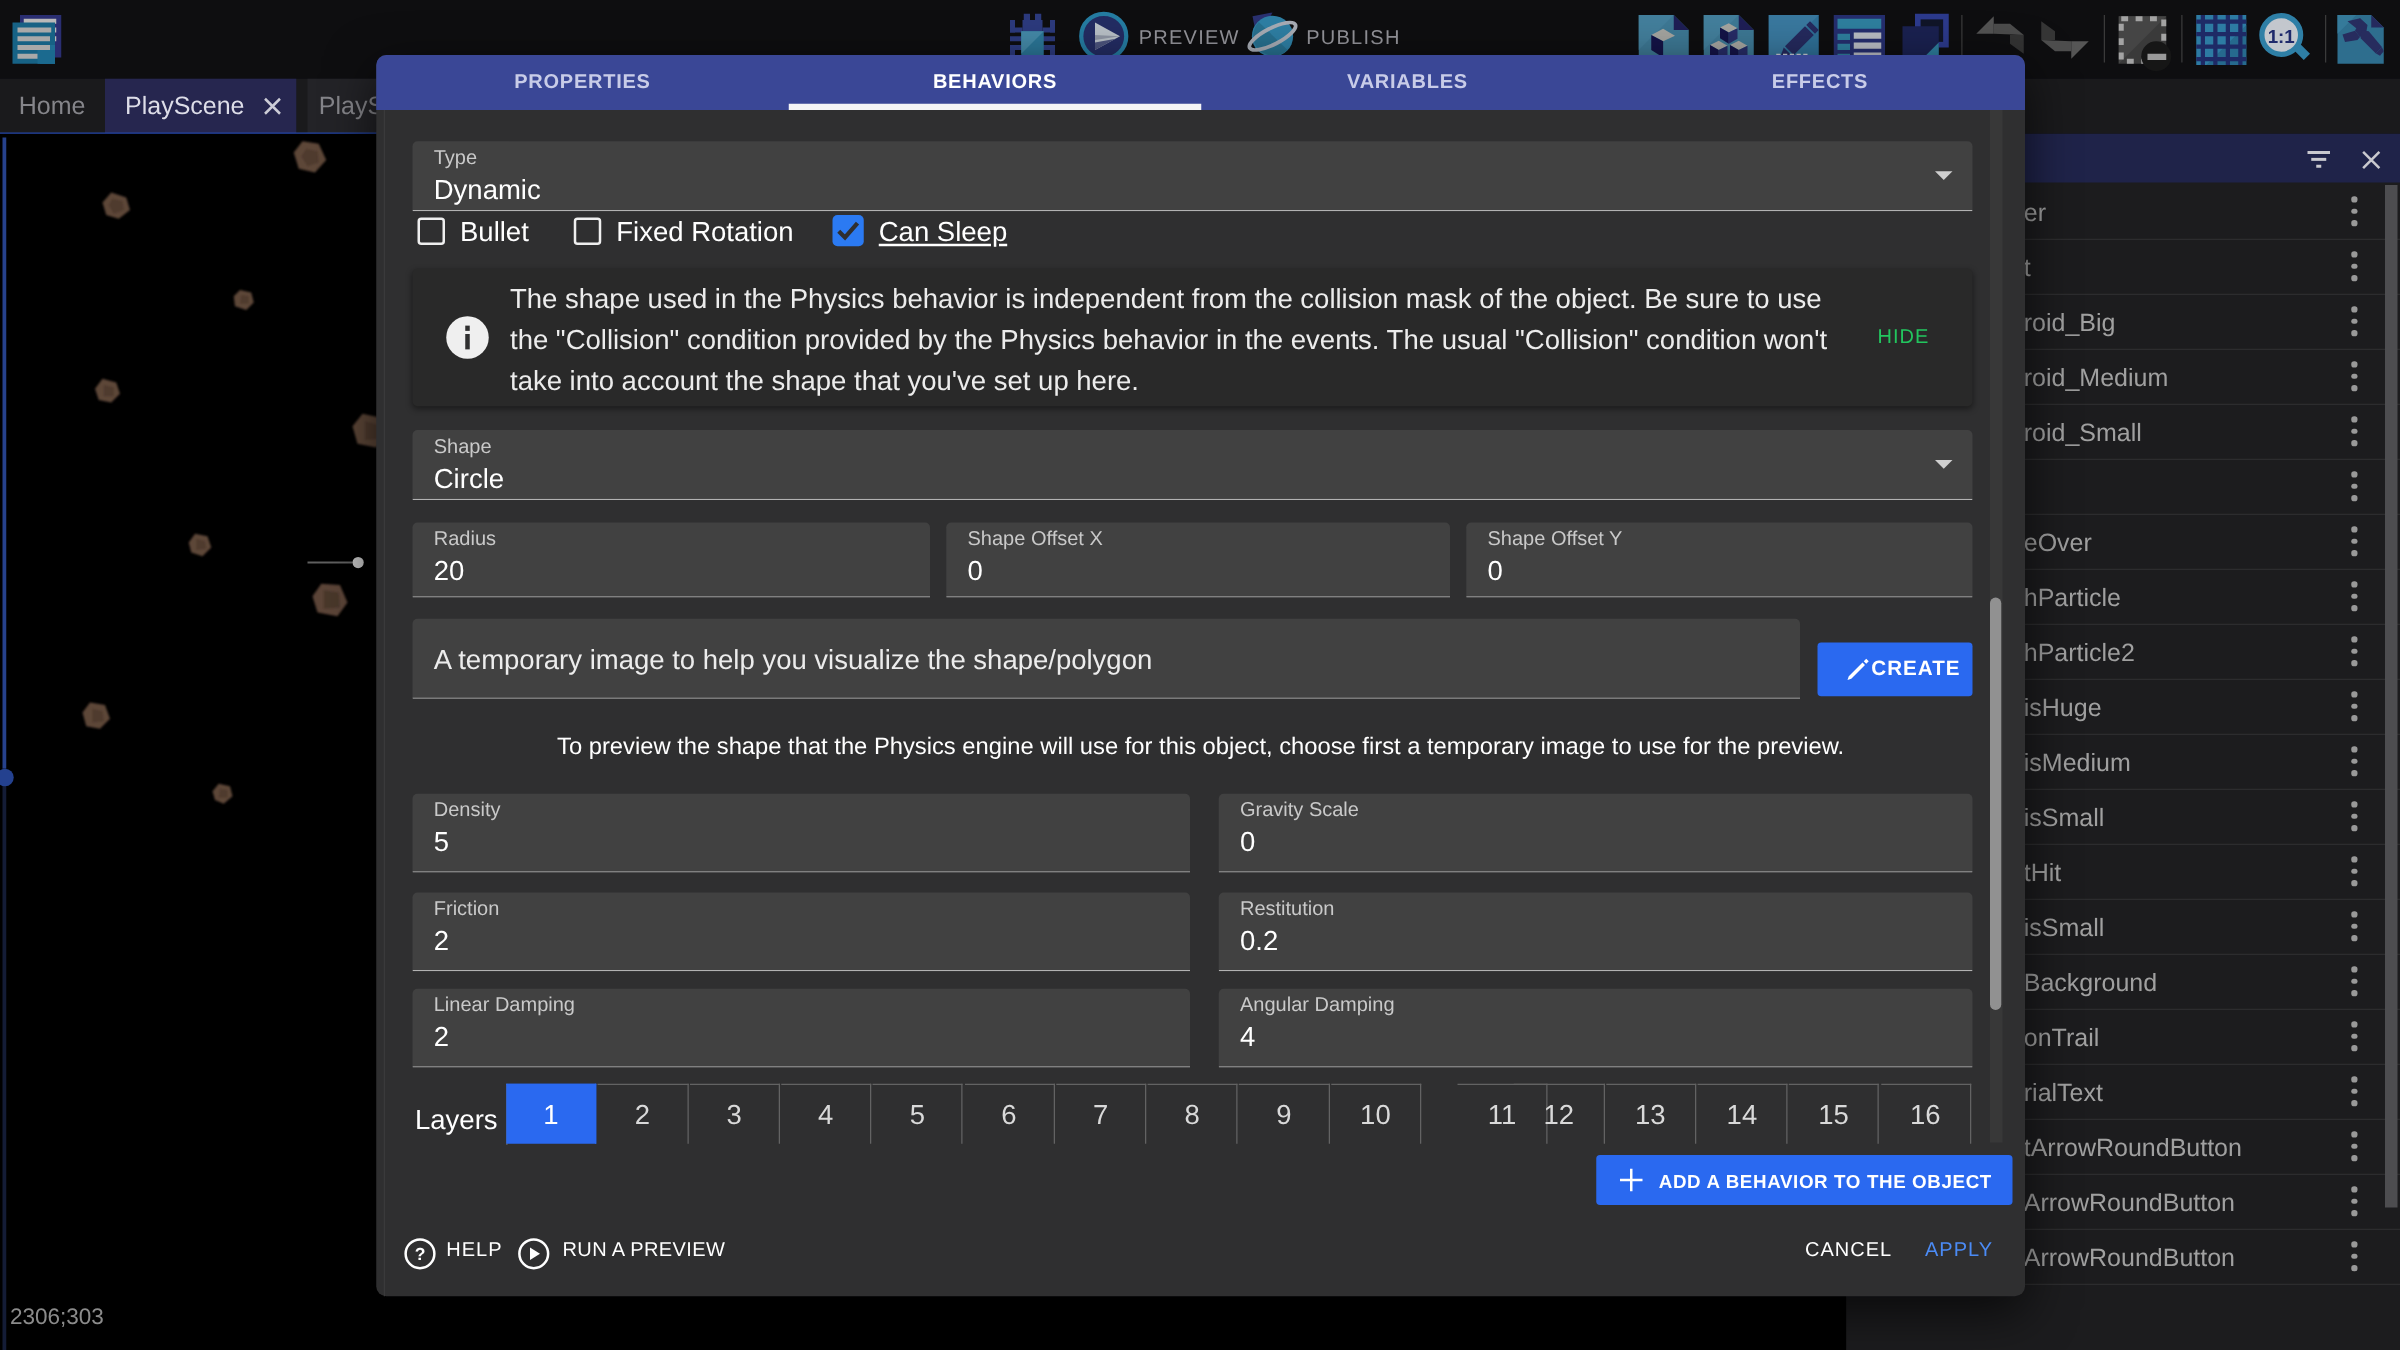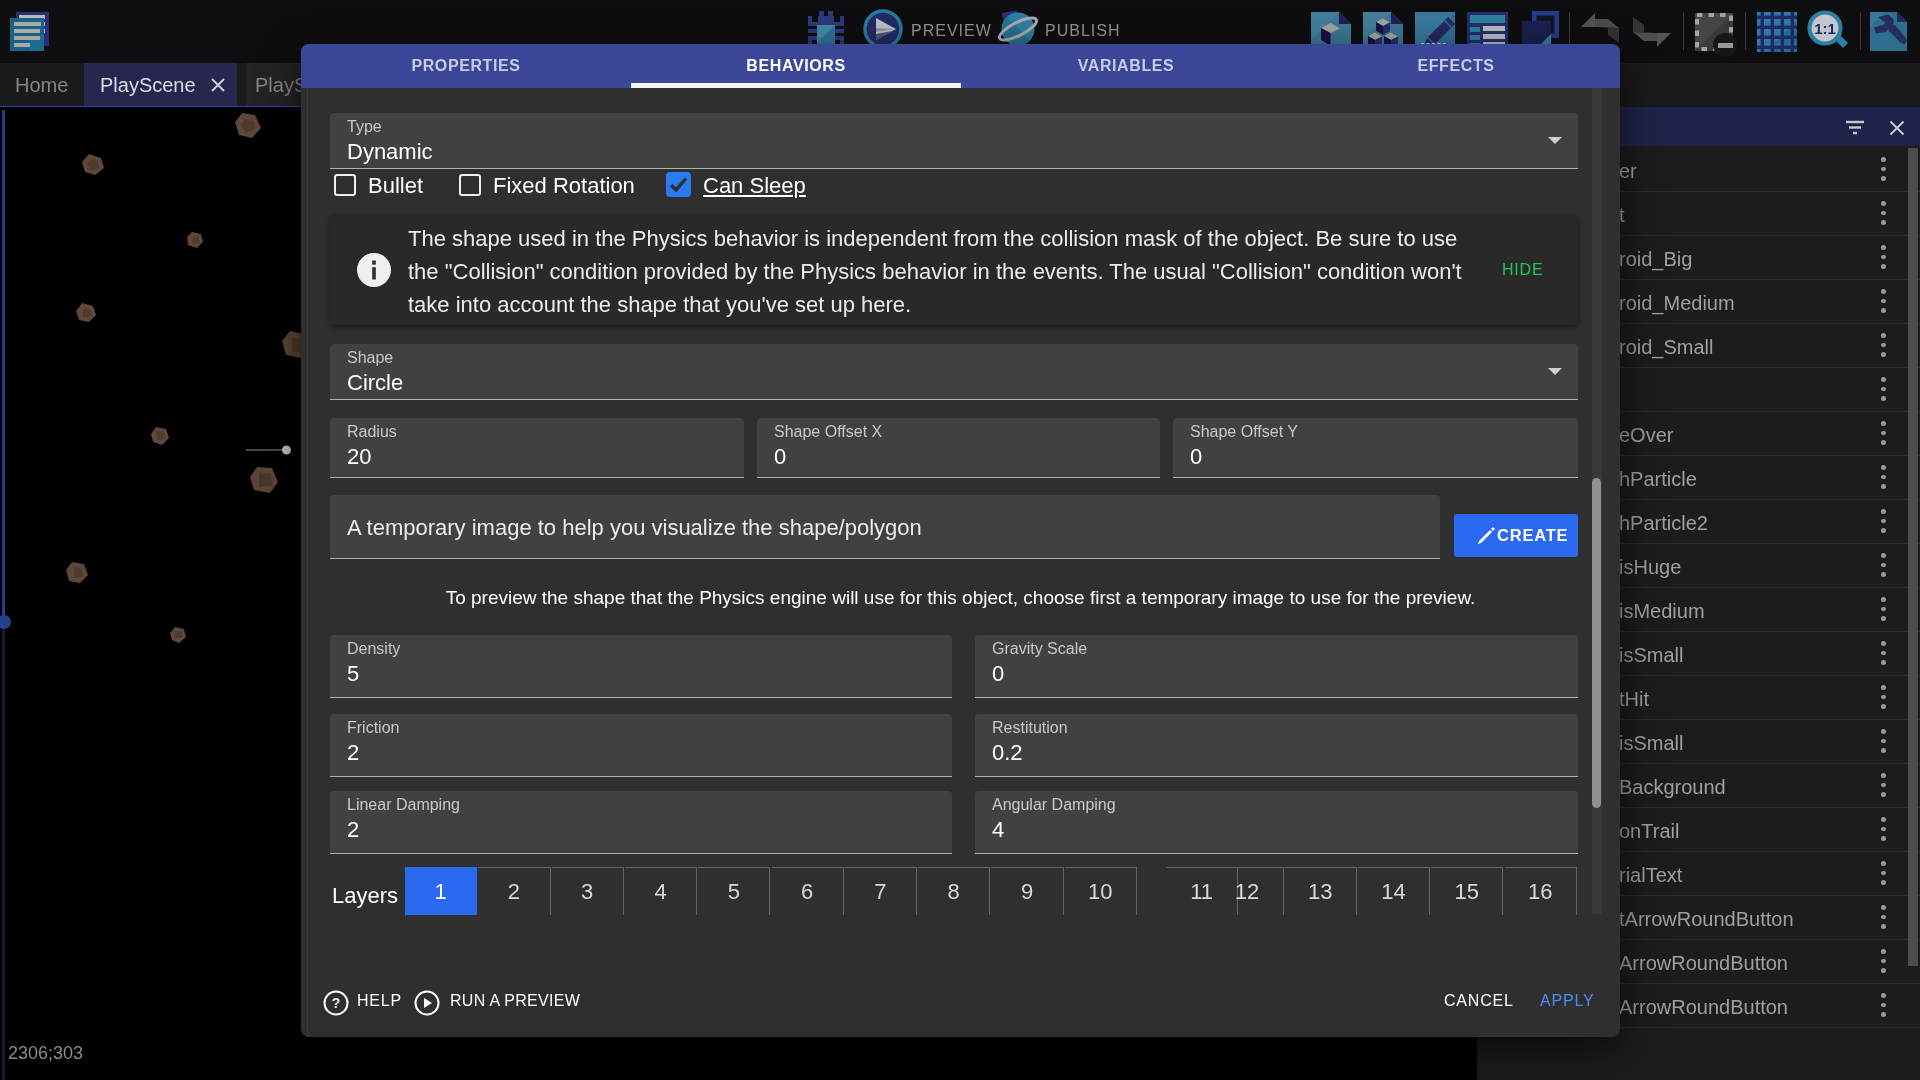--- a/index.html
+++ b/index.html
@@ -594,20 +594,26 @@
         <div class="lcell" style="left:586.4px;">9</div>
         <div class="lcell" style="left:659.6999999999999px;">10</div>
         <div class="lcell" style="left:761px;">11</div>
         <div class="lcell" style="left:806.3px;">12</div>
         <div class="lcell" style="left:879.5999999999999px;">13</div>
         <div class="lcell" style="left:952.9px;">14</div>
         <div class="lcell" style="left:1026.2px;">15</div>
         <div class="lcell" style="left:1099.5px;">16</div>
       </div>
 
+    <div class="btn-blue" style="left:976px;top:880px;width:333px;height:40px;">
+      <svg style="left:18px;top:10px;" width="20" height="20" viewBox="0 0 20 20">
+          <path d="M9 1 H11 V9 H19 V11 H11 V19 H9 V11 H1 V9 H9 Z" fill="#fff"></path>
+        </svg>
+      <span style="position:absolute;left:50px;top:13px;font-size:15px;font-weight:bold;letter-spacing:0.5px;">ADD A BEHAVIOR TO THE OBJECT</span>
+    </div>
 
     <svg style="left:22px;top:946px;" width="26" height="26" viewBox="0 0 26 26">
       <circle cx="13" cy="13" r="11.5" fill="none" stroke="#fff" stroke-width="2"></circle>
       <text x="13" y="18" text-anchor="middle" font-size="14" font-weight="bold" fill="#fff" font-family="Liberation Sans">?</text>
     </svg>
     <span class="actiontext" style="left:56px;">HELP</span>
     <svg style="left:113px;top:946px;" width="26" height="26" viewBox="0 0 26 26">
       <circle cx="13" cy="13" r="11.5" fill="none" stroke="#fff" stroke-width="2"></circle>
       <path d="M10 8 L18 13 L10 18 Z" fill="#fff"></path>
     </svg>

